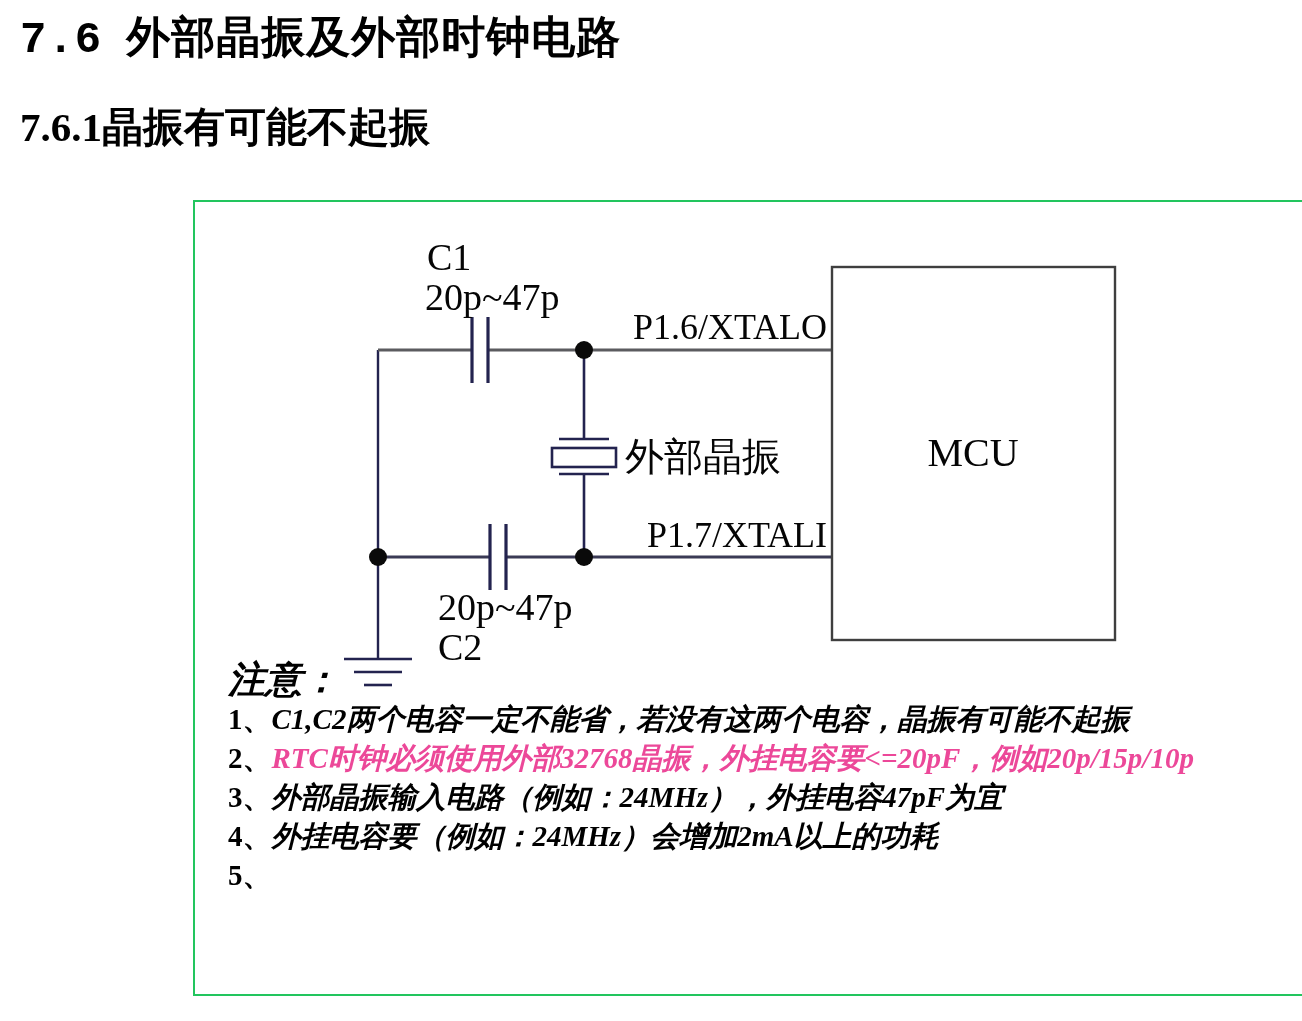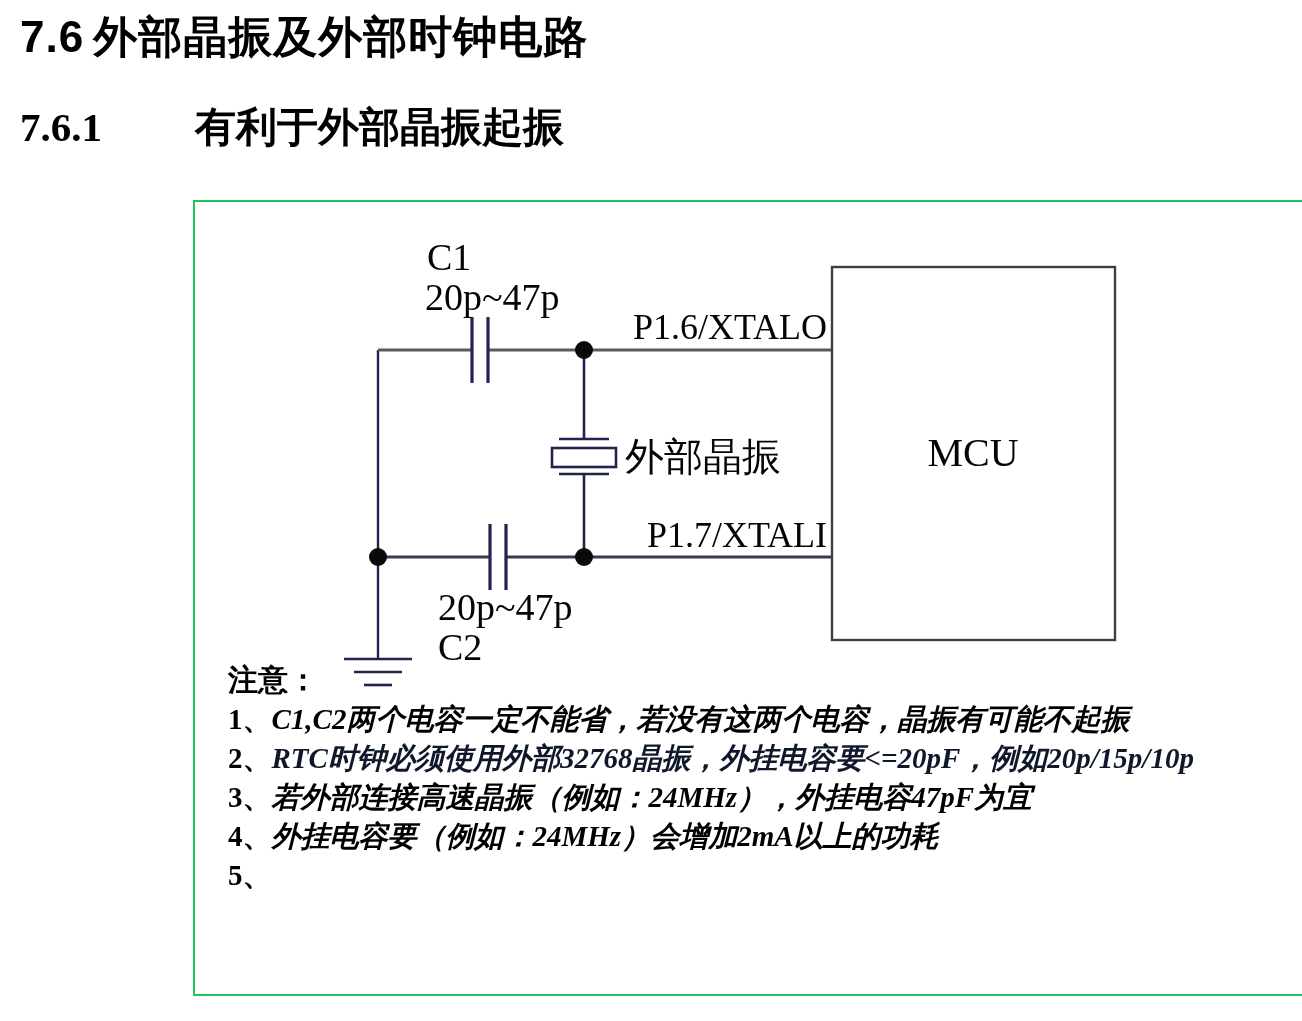--- a/index.html
+++ b/index.html
@@ -20,31 +20,31 @@
   .h1 {
     position: absolute;
     left: 20px;
     top: 8px;
     font-family: "Liberation Sans", sans-serif;
     font-weight: 800;
     font-size: 44px;
     letter-spacing: 1px;
     white-space: nowrap;
   }
-  .h1 .num { margin-right: 9px; }
+  .h1 .num { margin-right: 24px; font-family: Liberation Mono, monospace; }
   .h2 {
     position: absolute;
     left: 20px;
     top: 100px;
     font-family: "Liberation Serif", serif;
     font-weight: 700;
     font-size: 41px;
     white-space: nowrap;
   }
-  .h2 .num { margin-right: 93px; }
+  .h2 .num { }
 
   
   .figure {
     position: absolute;
     left: 193px;
     top: 200px;
     width: 1214px;
     height: 796px;
     border: 2px solid #22c55e;
     background: #fff;
@@ -64,41 +64,42 @@
   .notes {
     position: absolute;
     left: 33px;
     top: 458px;
     width: 1046px;
     font-weight: 700;
     font-size: 29px;
     line-height: 39px;
   }
   .notes-heading {
-    font-size: 30px;
+    font-size: 37px;
     line-height: 40px;
     white-space: nowrap;
+    font-style: italic;
   }
   .note-item { display: flex; align-items: flex-start; }
   .note-marker { flex: 0 0 42px; white-space: nowrap; }
   .note-lines { flex: 1; font-style: italic; }
   .note-line { white-space: nowrap; }
-  .note-red .note-line { color: #0f172a; }
+  .note-red .note-line { color: #ec4899; }
 </style>
 </head>
 <body>
 
 <div class="page">
 
   <div class="h1">
     <span class="num">7.6</span><span>外部晶振及外部时钟电路</span>
   </div>
 
   <div class="h2">
-    <span class="num">7.6.1</span><span>有利于外部晶振起振</span>
+    <span class="num">7.6.1</span><span>晶振有可能不起振</span>
   </div>
 
   <div class="figure">
 
     <svg width="1082" height="500" viewBox="0 0 1082 500">
 
       <g stroke="#23234f" stroke-width="2.4" fill="none">
         <path d="M183,148 L183,457"></path>
       </g>
 
@@ -167,21 +168,21 @@
         <span class="note-lines"><span class="note-line">C1,C2两个电容一定不能省，若没有这两个电容，晶振有可能不起振</span></span>
       </div>
 
       <div class="note-item note-red">
         <span class="note-marker">2、</span>
         <span class="note-lines"><span class="note-line">RTC时钟必须使用外部32768晶振，外挂电容要&lt;=20pF，例如20p/15p/10p</span></span>
       </div>
 
       <div class="note-item">
         <span class="note-marker">3、</span>
-        <span class="note-lines"><span class="note-line">若外部连接高速晶振（例如：24MHz），外挂电容47pF为宜</span></span>
+        <span class="note-lines"><span class="note-line">外部晶振输入电路（例如：24MHz），外挂电容47pF为宜</span></span>
       </div>
 
       <div class="note-item">
         <span class="note-marker">4、</span>
         <span class="note-lines">
           <div class="note-line">外挂电容要（例如：24MHz）会增加2mA以上的功耗</div>
         </span>
       </div>
 
       <div class="note-item">

